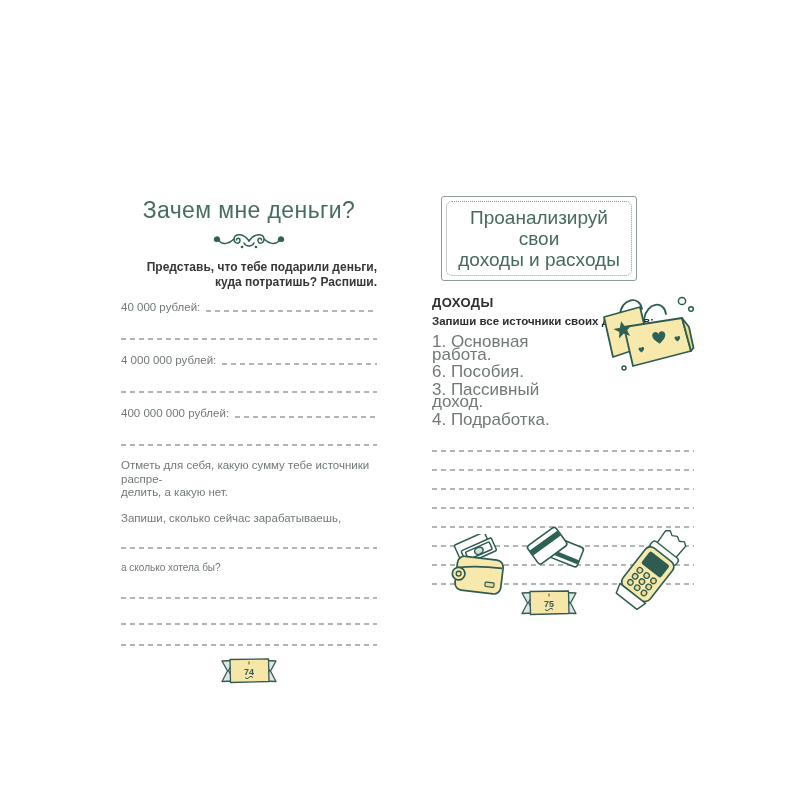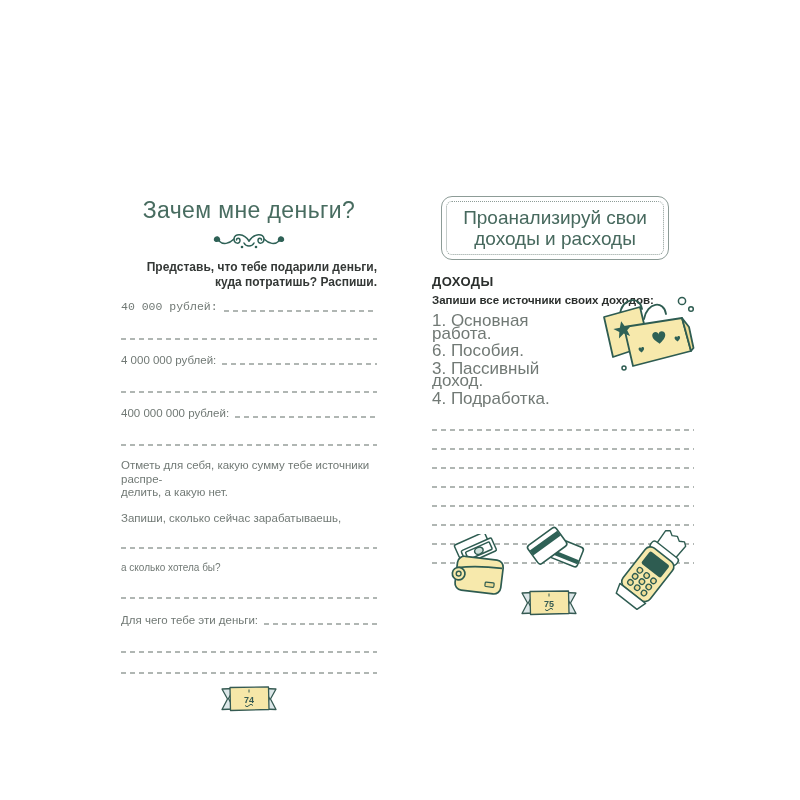--- a/index.html
+++ b/index.html
@@ -16,43 +16,43 @@
   .lp-title{
     margin:0;font-size:23px;font-weight:400;letter-spacing:.4px;
     color:#486c60;text-align:center;line-height:28px;
   }
   .flourish{display:block;margin:6px auto 0;}
   .lp-intro{
     margin-top:8px;text-align:right;font-weight:bold;font-size:12px;
     line-height:15px;color:#343836;
   }
   .field-row{display:flex;font-size:11.5px;color:#717975;line-height:14px;}
-  .fr-1{margin-top:10px;font-family:Liberation Mono, monospace;}
+  .fr-1{margin-top:10px;}
   .fr-n{margin-top:13px;align-items:center;}
   .filler{
     flex:1;margin-left:6px;margin-bottom:2px;align-self:flex-end;height:2px;
     background:repeating-linear-gradient(90deg,#b0b6b3 0,#b0b6b3 5px,transparent 5px,transparent 9px);
   }
   .dash{
     height:2px;
     background:repeating-linear-gradient(90deg,#b0b6b3 0,#b0b6b3 5px,transparent 5px,transparent 9px);
   }
   .dash-a{margin-top:24px;}
   .dash-b{margin-top:22px;}
   .dash-c{margin-top:19px;}
   .lp-note{margin-top:13px;font-size:11.5px;line-height:13.5px;color:#717975;}
   .lp-line{margin-top:11px;font-size:11.5px;line-height:14px;color:#717975;}
   .lp-line2{margin-top:12px;font-size:10px;line-height:14px;color:#717975;}
   .purpose-row{margin-top:14px;}
   .ribbon{display:block;margin:8px auto 0;}
 
   
   .title-box{
-    box-sizing:border-box;width:228px;margin-left:9px;
-    border:1.6px solid #8d9c97;border-radius:11px;padding:4px;
+    box-sizing:border-box;width:196px;margin-left:9px;
+    border:1.6px solid #8d9c97;border-radius:3px;padding:4px;
   }
   .title-box-inner{
     border:1.6px dotted #8d9c97;border-radius:6px;padding:5px 6px;
     text-align:center;font-size:19px;line-height:21px;color:#47695e;
   }
   .rp-heading{margin-top:14px;font-size:13px;font-weight:bold;letter-spacing:.4px;color:#2b2f2d;}
   .rp-sub{margin-top:5px;font-size:11.5px;font-weight:bold;color:#2b2f2d;}
   .rp-list{margin-top:9px;width:150px;font-size:17px;color:#717975;}
   .rp-list-item{margin-bottom:5px;line-height:12.5px;}
   .rp-lines{margin-top:24px;}
@@ -116,24 +116,20 @@
     <div>Отметь для себя, какую сумму тебе источники распре-</div>
     <div>делить, а какую нет.</div>
   </div>
 
   <div class="lp-line">Запиши, сколько сейчас зарабатываешь,</div>
   <div class="dash dash-b"></div>
 
   <div class="lp-line2">а сколько хотела бы?</div>
   <div class="dash dash-b"></div>
 
-  <div class="field-row purpose-row">
-    <span>Для чего тебе эти деньги:</span>
-    <span class="filler"></span>
-  </div>
   <div class="dash dash-a"></div>
   <div class="dash dash-c"></div>
 
   <svg class="ribbon" width="62" height="32" viewBox="0 0 62 32">
     <g stroke="#355a52" stroke-width="1.3" stroke-linejoin="round">
       <path d="M4,7 L16,6.5 L10.5,16.5 L16,27 L4,27.5 L9.5,17 Z" fill="#dde7e9"></path>
       <path d="M58,7 L46,6.5 L51.5,16.5 L46,27 L58,27.5 L52.5,17 Z" fill="#dde7e9"></path>
       <path d="M12,5.5 L50.5,5 L51,27.5 L12.5,28.5 Z" fill="#f6e7a8"></path>
     </g>
     <line x1="31" y1="7.5" x2="31" y2="10.5" stroke="#355a52" stroke-width="1"></line>

